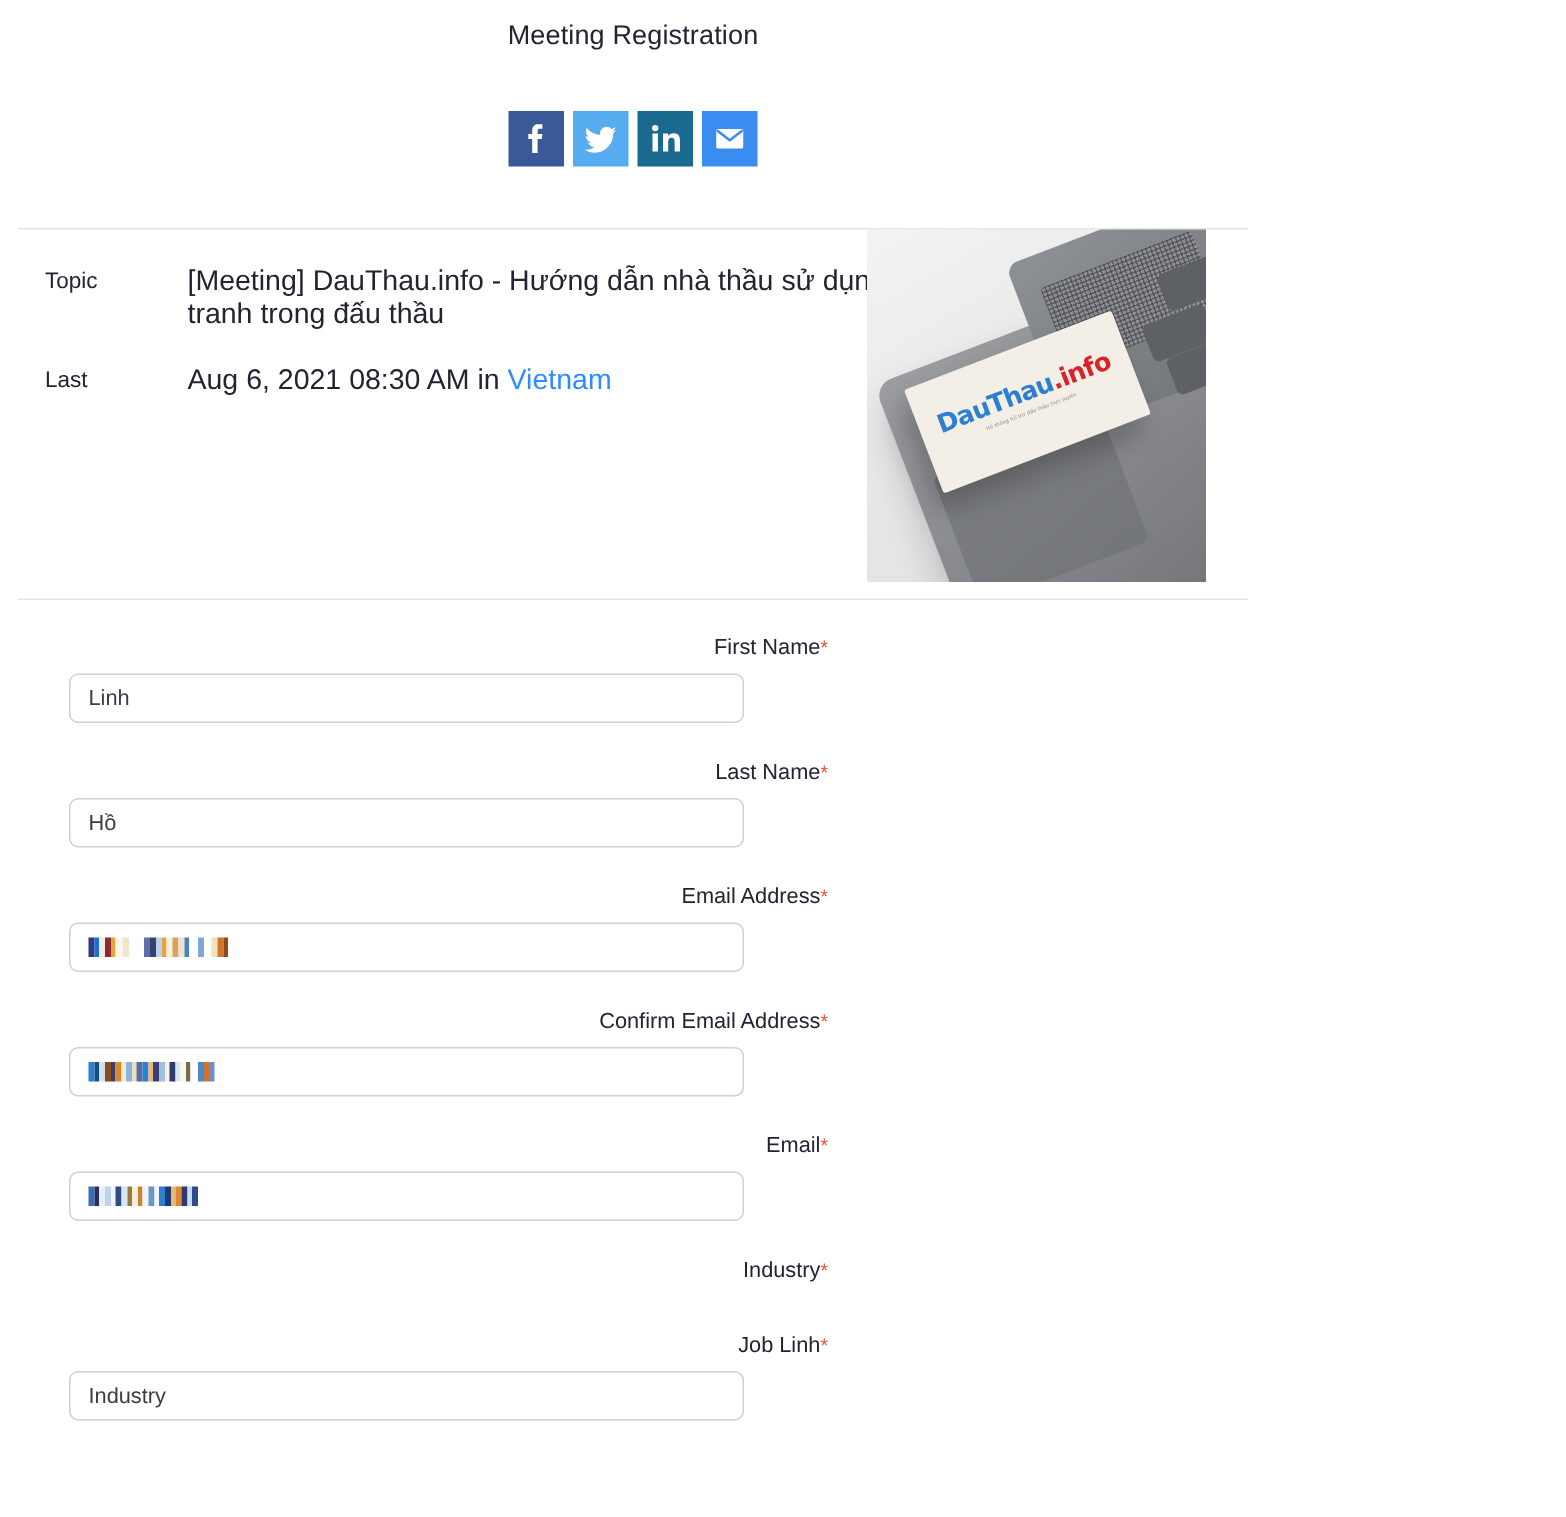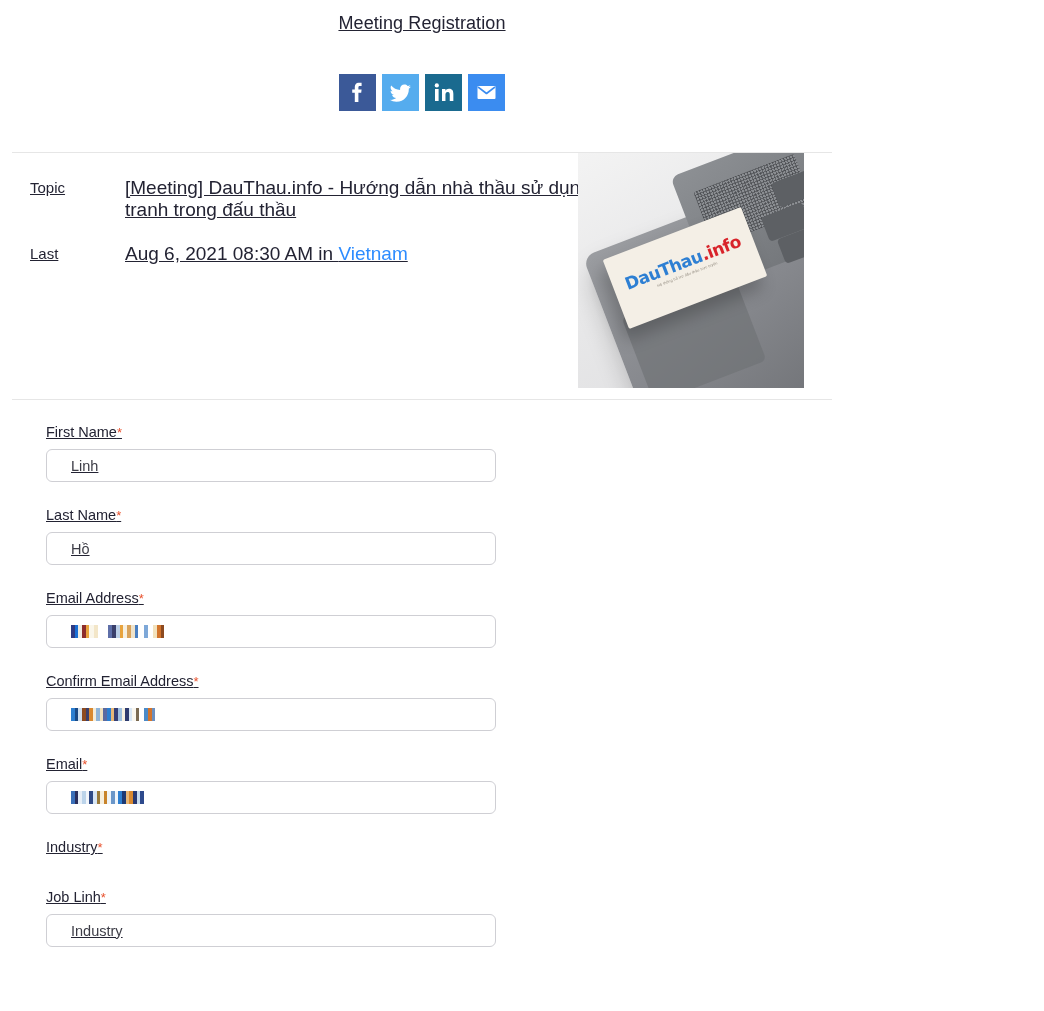--- a/index.html
+++ b/index.html
@@ -10,21 +10,21 @@
     width: 1044px;
     height: 1011px;
     overflow: hidden;
   }
   body {
     font-family: "Liberation Sans", sans-serif;
     color: #232333;
     -webkit-font-smoothing: antialiased;
   }
 
-  .page { position: relative; width: 844px; height: 1011px; text-decoration: underline; }
+  .page { position: relative; width: 844px; height: 1011px; }
 
   
   .page-title {
     text-align: center;
     font-size: 18px;
     font-weight: 400;
     color: #232333;
     padding-top: 13px;
     letter-spacing: .1px;
   }
@@ -171,39 +171,40 @@
     letter-spacing: .2px;
   }
 
   
   .form {
     padding: 24px 46px 0 46px;
   }
   .grid {
     display: flex;
     flex-wrap: wrap;
+    text-align: right;
   }
   .field { width: 506px; margin-bottom: 25px; }
   .field.right { margin-left: 0; }
   .field-label {
     font-size: 14.5px;
     color: #232333;
     margin-bottom: 9px;
     display: block;
   }
   .req { color: #e8522e; font-size: 13px; }
   .control {
     width: 450px;
     height: 33px;
     border: 1px solid #cfcfd4;
     border-radius: 6px;
     background: #fff;
     display: flex;
     align-items: center;
-    padding: 0 24px;
+    padding: 0 12px;
     font-size: 14.5px;
     color: #3c3c46;
   }
   .control.select {
     width: 394px;
     justify-content: space-between;
     cursor: pointer;
   }
   .caret {
     width: 0; height: 0;

